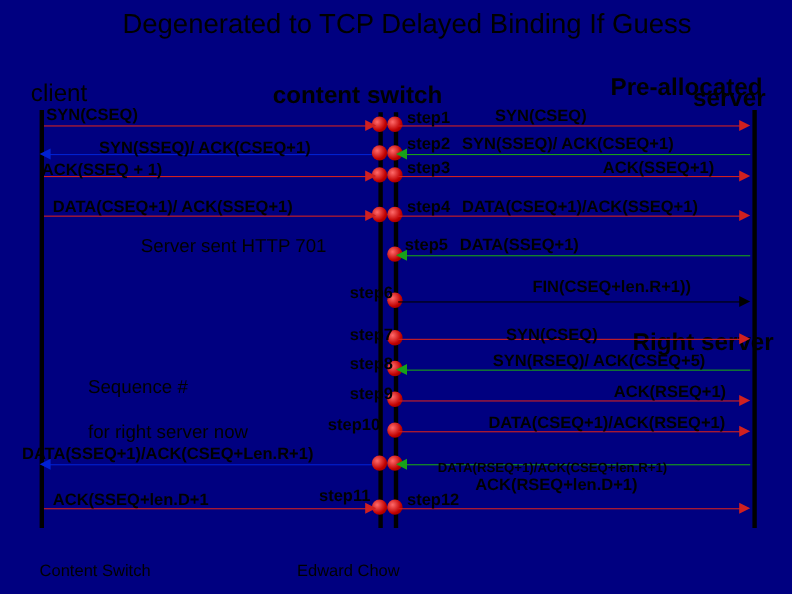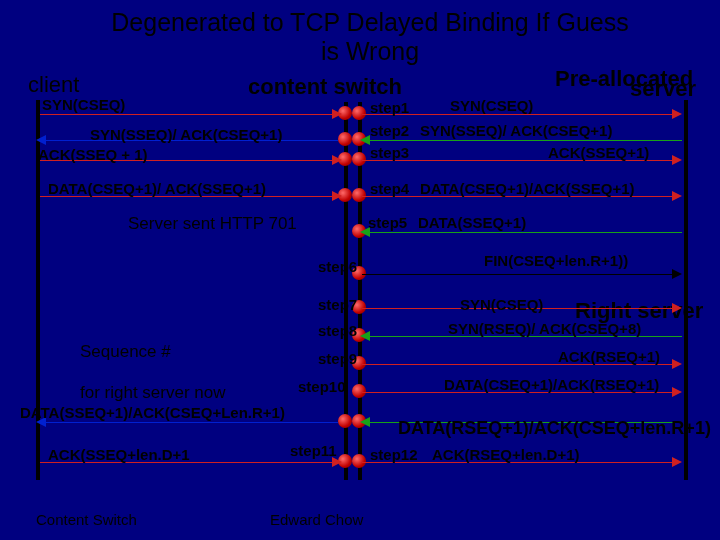--- a/index.html
+++ b/index.html
@@ -79,21 +79,20 @@
     width: 14px; height: 14px;
     border-radius: 50%;
     background: radial-gradient(circle at 35% 35%, #ff6a6a 0%, #c00000 60%, #700000 100%);
   }
 </style>
 </head>
 <body>
 
 <div class="title">
   <span>Degenerated to TCP Delayed Binding If Guess</span><br>
-  <span>is Wrong</span>
 </div>
 
 <div class="role-label" style="left:28px; top:72px;">client</div>
 <div class="role-label bold" style="left:248px; top:74px; font-size:22px;">content switch</div>
 <div class="role-label bold" style="left:555px; top:54px;margin-top:12px;">Pre-allocated</div>
 <div class="role-label bold" style="left:630px; top:76px;text-align:right;">server</div>
 <div class="role-label bold" style="left:575px; top:298px; font-size:22px;">Right server</div>
 
 <div class="vline" style="left:36px;  top:100px; height:380px;"></div>
 <div class="vline" style="left:344px; top:102px; height:378px;"></div>
@@ -182,36 +181,36 @@
 <div class="msg" style="left:484px; top:252px;">FIN(CSEQ+len.R+1))</div>
 
 <div class="arrow red" style="left:362px; top:308px; width:314px;"></div>
 <div class="head-r red" style="left:672px; top:303px;"></div>
 <div class="step" style="left:318px; top:296px;">step7</div>
 <div class="msg" style="left:460px; top:296px;">SYN(CSEQ)</div>
 
 <div class="arrow green" style="left:368px; top:336px; width:314px;"></div>
 <div class="head-l green" style="left:360px; top:331px;"></div>
 <div class="step" style="left:318px; top:322px;">step8</div>
-<div class="msg" style="left:448px; top:320px;">SYN(RSEQ)/ ACK(CSEQ+8)</div>
+<div class="msg" style="left:448px; top:320px;">SYN(RSEQ)/ ACK(CSEQ+5)</div>
 
 <div class="arrow red" style="left:362px; top:364px; width:314px;"></div>
 <div class="head-r red" style="left:672px; top:359px;"></div>
 <div class="step" style="left:318px; top:350px;">step9</div>
 <div class="msg" style="left:510px; top:348px;margin-left:48px;">ACK(RSEQ+1)</div>
 
 <div class="arrow red" style="left:362px; top:392px; width:314px;"></div>
 <div class="head-r red" style="left:672px; top:387px;"></div>
 <div class="step" style="left:298px; top:378px;">step10</div>
 <div class="msg" style="left:444px; top:376px;">DATA(CSEQ+1)/ACK(RSEQ+1)</div>
 
 <div class="arrow green" style="left:368px; top:422px; width:314px;"></div>
 <div class="head-l green" style="left:360px; top:417px;"></div>
 <div class="step" style="left:290px; top:442px;">step11</div>
-<div class="msg" style="left:398px; top:418px; font-size:18px;">DATA(RSEQ+1)/ACK(CSEQ+len.R+1)</div>
+<div class="msg" style="left:398px; top:418px; font-size:12px;">DATA(RSEQ+1)/ACK(CSEQ+len.R+1)</div>
 
 <div class="arrow red" style="left:362px; top:462px; width:314px;"></div>
 <div class="head-r red" style="left:672px; top:457px;"></div>
 <div class="step" style="left:370px; top:446px;">step12</div>
-<div class="msg" style="left:432px; top:446px;">ACK(RSEQ+len.D+1)</div>
+<div class="msg" style="left:432px; top:432px;">ACK(RSEQ+len.D+1)</div>
 
 <div class="footer" style="left:36px;">Content Switch</div>
 <div class="footer" style="left:270px;">Edward Chow</div>
 
 </body></html>

